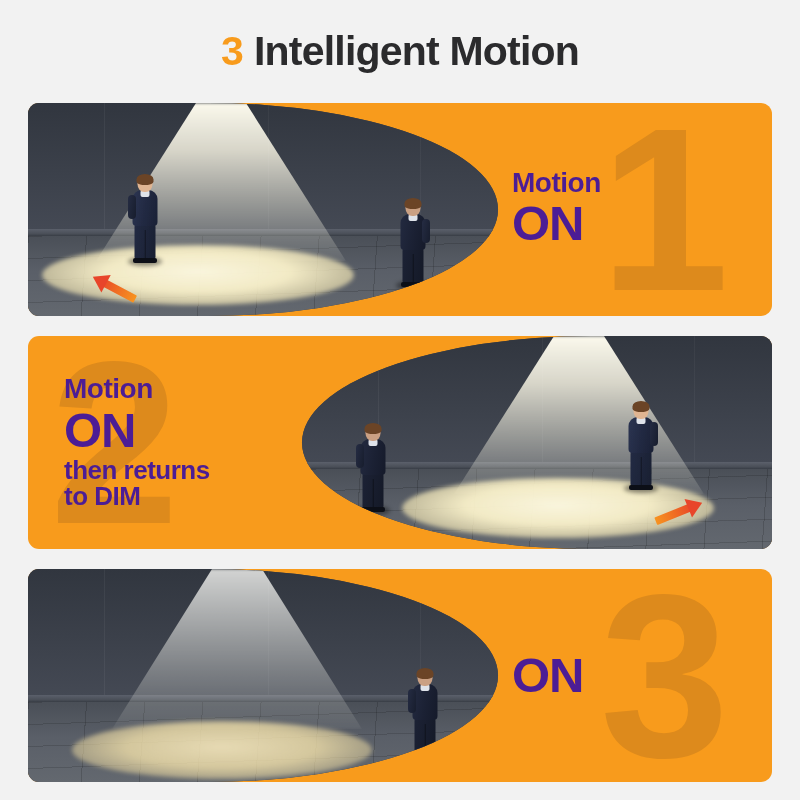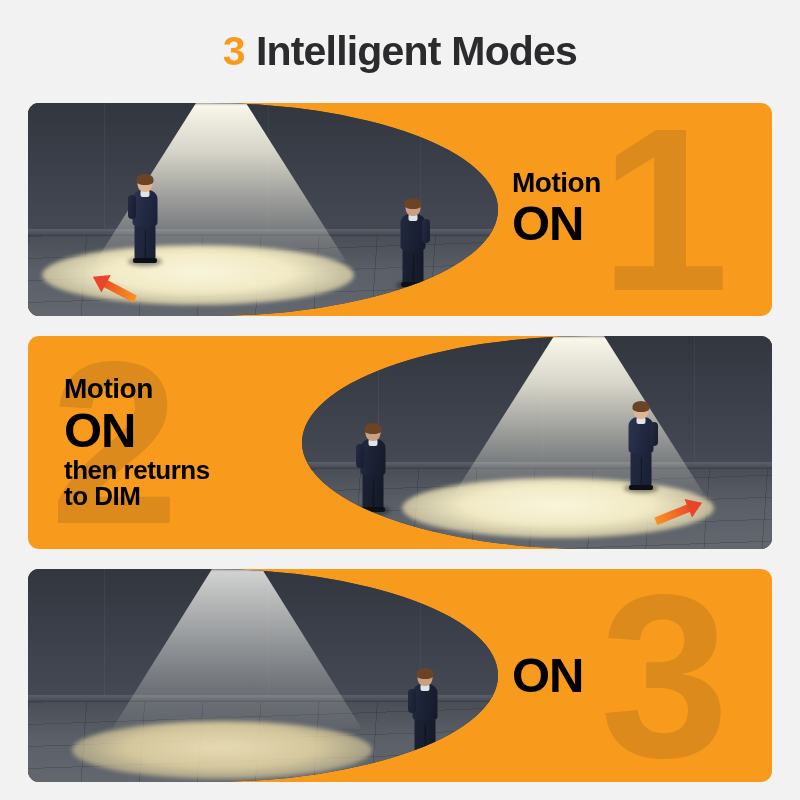--- a/index.html
+++ b/index.html
@@ -293,31 +293,31 @@
     line-height: 1;
     color: #dd8a1c;
     transform: translateY(-50%);
     z-index: -1;
     user-select: none;
     letter-spacing: -6px;
   }
   .panel.left-photo  .wm { left: 118px; }
   .panel.right-photo .wm { left: 22px; }
 
-  .line { color: #000000; line-height: 1.02; letter-spacing: -0.5px; }
+  .line { color: #4c1d95; line-height: 1.02; letter-spacing: -0.5px; }
   .line.sm  { font-size: 28px; font-weight: bold; }
   .line.lg  { font-size: 49px; font-weight: bold; letter-spacing: -1px; margin: 2px 0 1px; }
   .line.md  { font-size: 26px; font-weight: bold; }
 </style>
 </head>
 <body>
 
 <div class="page-title">
   <span class="t-num">3</span>
-  <span class="t-rest">Intelligent Modes</span>
+  <span class="t-rest">Intelligent Motion</span>
 </div>
 
 <div class="panels">
 
   <div class="panel left-photo">
 
     <div class="photo">
       <div class="scene">
         <div class="wall"></div>
         <div class="wall-base"></div>

